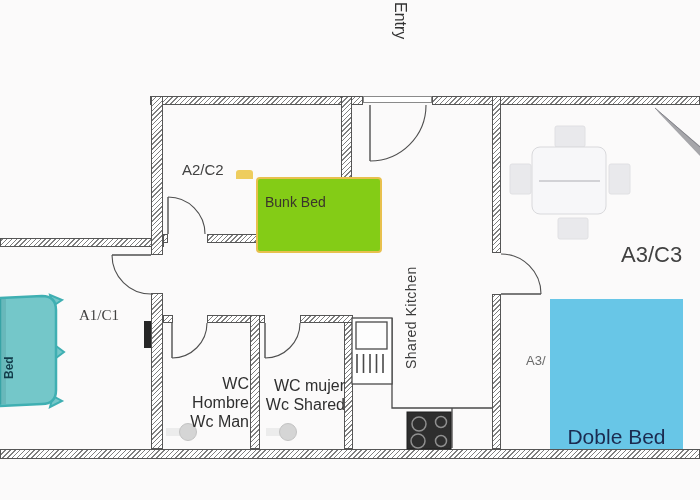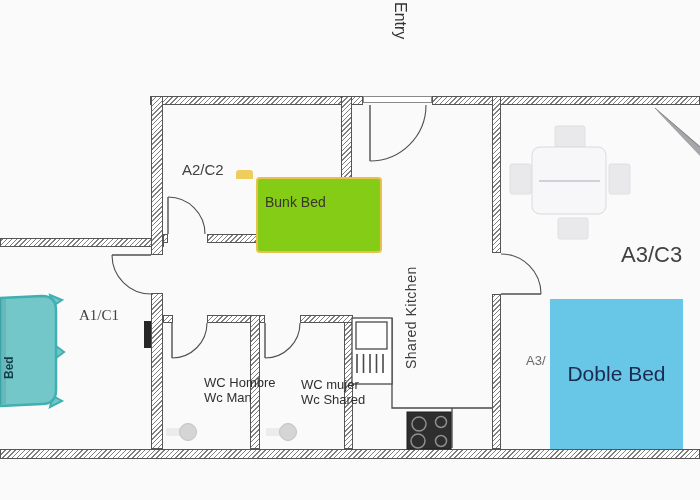--- a/index.html
+++ b/index.html
@@ -16,21 +16,21 @@
   .lbl{position:absolute;white-space:nowrap;}
   .title{font-size:28px;letter-spacing:1.5px;color:#3b3b3b;}
   .rot-cw{transform:rotate(90deg);transform-origin:left top;}
   .rot-ccw{transform:rotate(-90deg);transform-origin:left top;}
   .bed{position:absolute;box-sizing:border-box;}
   .bunk{border:2px solid;border-radius:4px;}
   .bunk-tab{position:absolute;border-radius:3px 3px 0 0;}
   .bunk-label{position:absolute;left:7px;top:15px;font-size:14px;color:#3a352b;}
   .doble{display:flex;align-items:center;justify-content:center;}
   .doble-label{font-size:21px;font-weight:500;}
-  .wc-label{position:absolute;text-align:left;font-size:13px;line-height:1.18;color:#2f2f2f;padding-left:40px;}
+  .wc-label{position:absolute;text-align:right;font-size:16px;line-height:1.18;color:#2f2f2f;}
   .room-label{font-size:15px;color:#414141;}
   svg{position:absolute;left:0;top:0;}
 </style>
 </head>
 <body>
 
 <div class="canvas">
 
   <div class="lbl rot-cw" style="left:409px;top:2px;font-size:16px;color:#333;">Entry</div>
   <div class="lbl rot-ccw" style="left:403px;top:369px;font-size:14px;letter-spacing:.5px;color:#3b3b3b;">Shared Kitchen</div>
@@ -136,21 +136,21 @@
       <path d="M0,298 L42,296 Q56,296 56,310 L56,390 Q56,404 42,404 L0,406 Z" stroke-width="2.5" style="fill: rgb(116, 199, 201); stroke: rgb(63, 175, 178);"></path>
       <rect x="0" y="299" width="6" height="105" fill="rgba(0,60,60,0.10)"></rect>
     </g>
   </svg>
 
   <div class="bunk-tab" style="left:236px;top:170px;width:17px;height:9px;background:#eecd5e;"></div>
   <div class="bed bunk" style="left: 216px; top: 177px; width: 126px; height: 76px; background-color: #84cc16; border-color: rgb(232, 192, 77); margin-left: 40px;">
     <div class="bunk-label">Bunk Bed</div>
   </div>
 
-  <div class="bed doble" style="left: 550px; top: 299px; width: 133px; height: 150px; background-color: rgb(104, 198, 231);">
+  <div class="bed doble" style="left: 550px; top: 299px; width: 133px; height: 150px; background-color: rgb(104, 198, 231); align-items: flex-end;">
     <span class="doble-label" style="color: rgb(27, 43, 80);">Doble Bed</span>
   </div>
 
   <div class="lbl rot-ccw" style="left:2px;top:379px;font-size:12px;font-weight:bold;color:#123c4a;">Bed</div>
 
   <div class="lbl room-label" style="left:182px;top:161px;">A2/C2</div>
   <div class="lbl room-label" style="left:79px;top:307px;font-family:Liberation Serif, serif;">A1/C1</div>
   <div class="lbl room-label" style="left:621px;top:242px;font-size:22px;">A3/C3</div>
   <div class="lbl" style="left:526px;top:353px;font-size:13px;color:#6a6a6a;">A3/</div>
 

